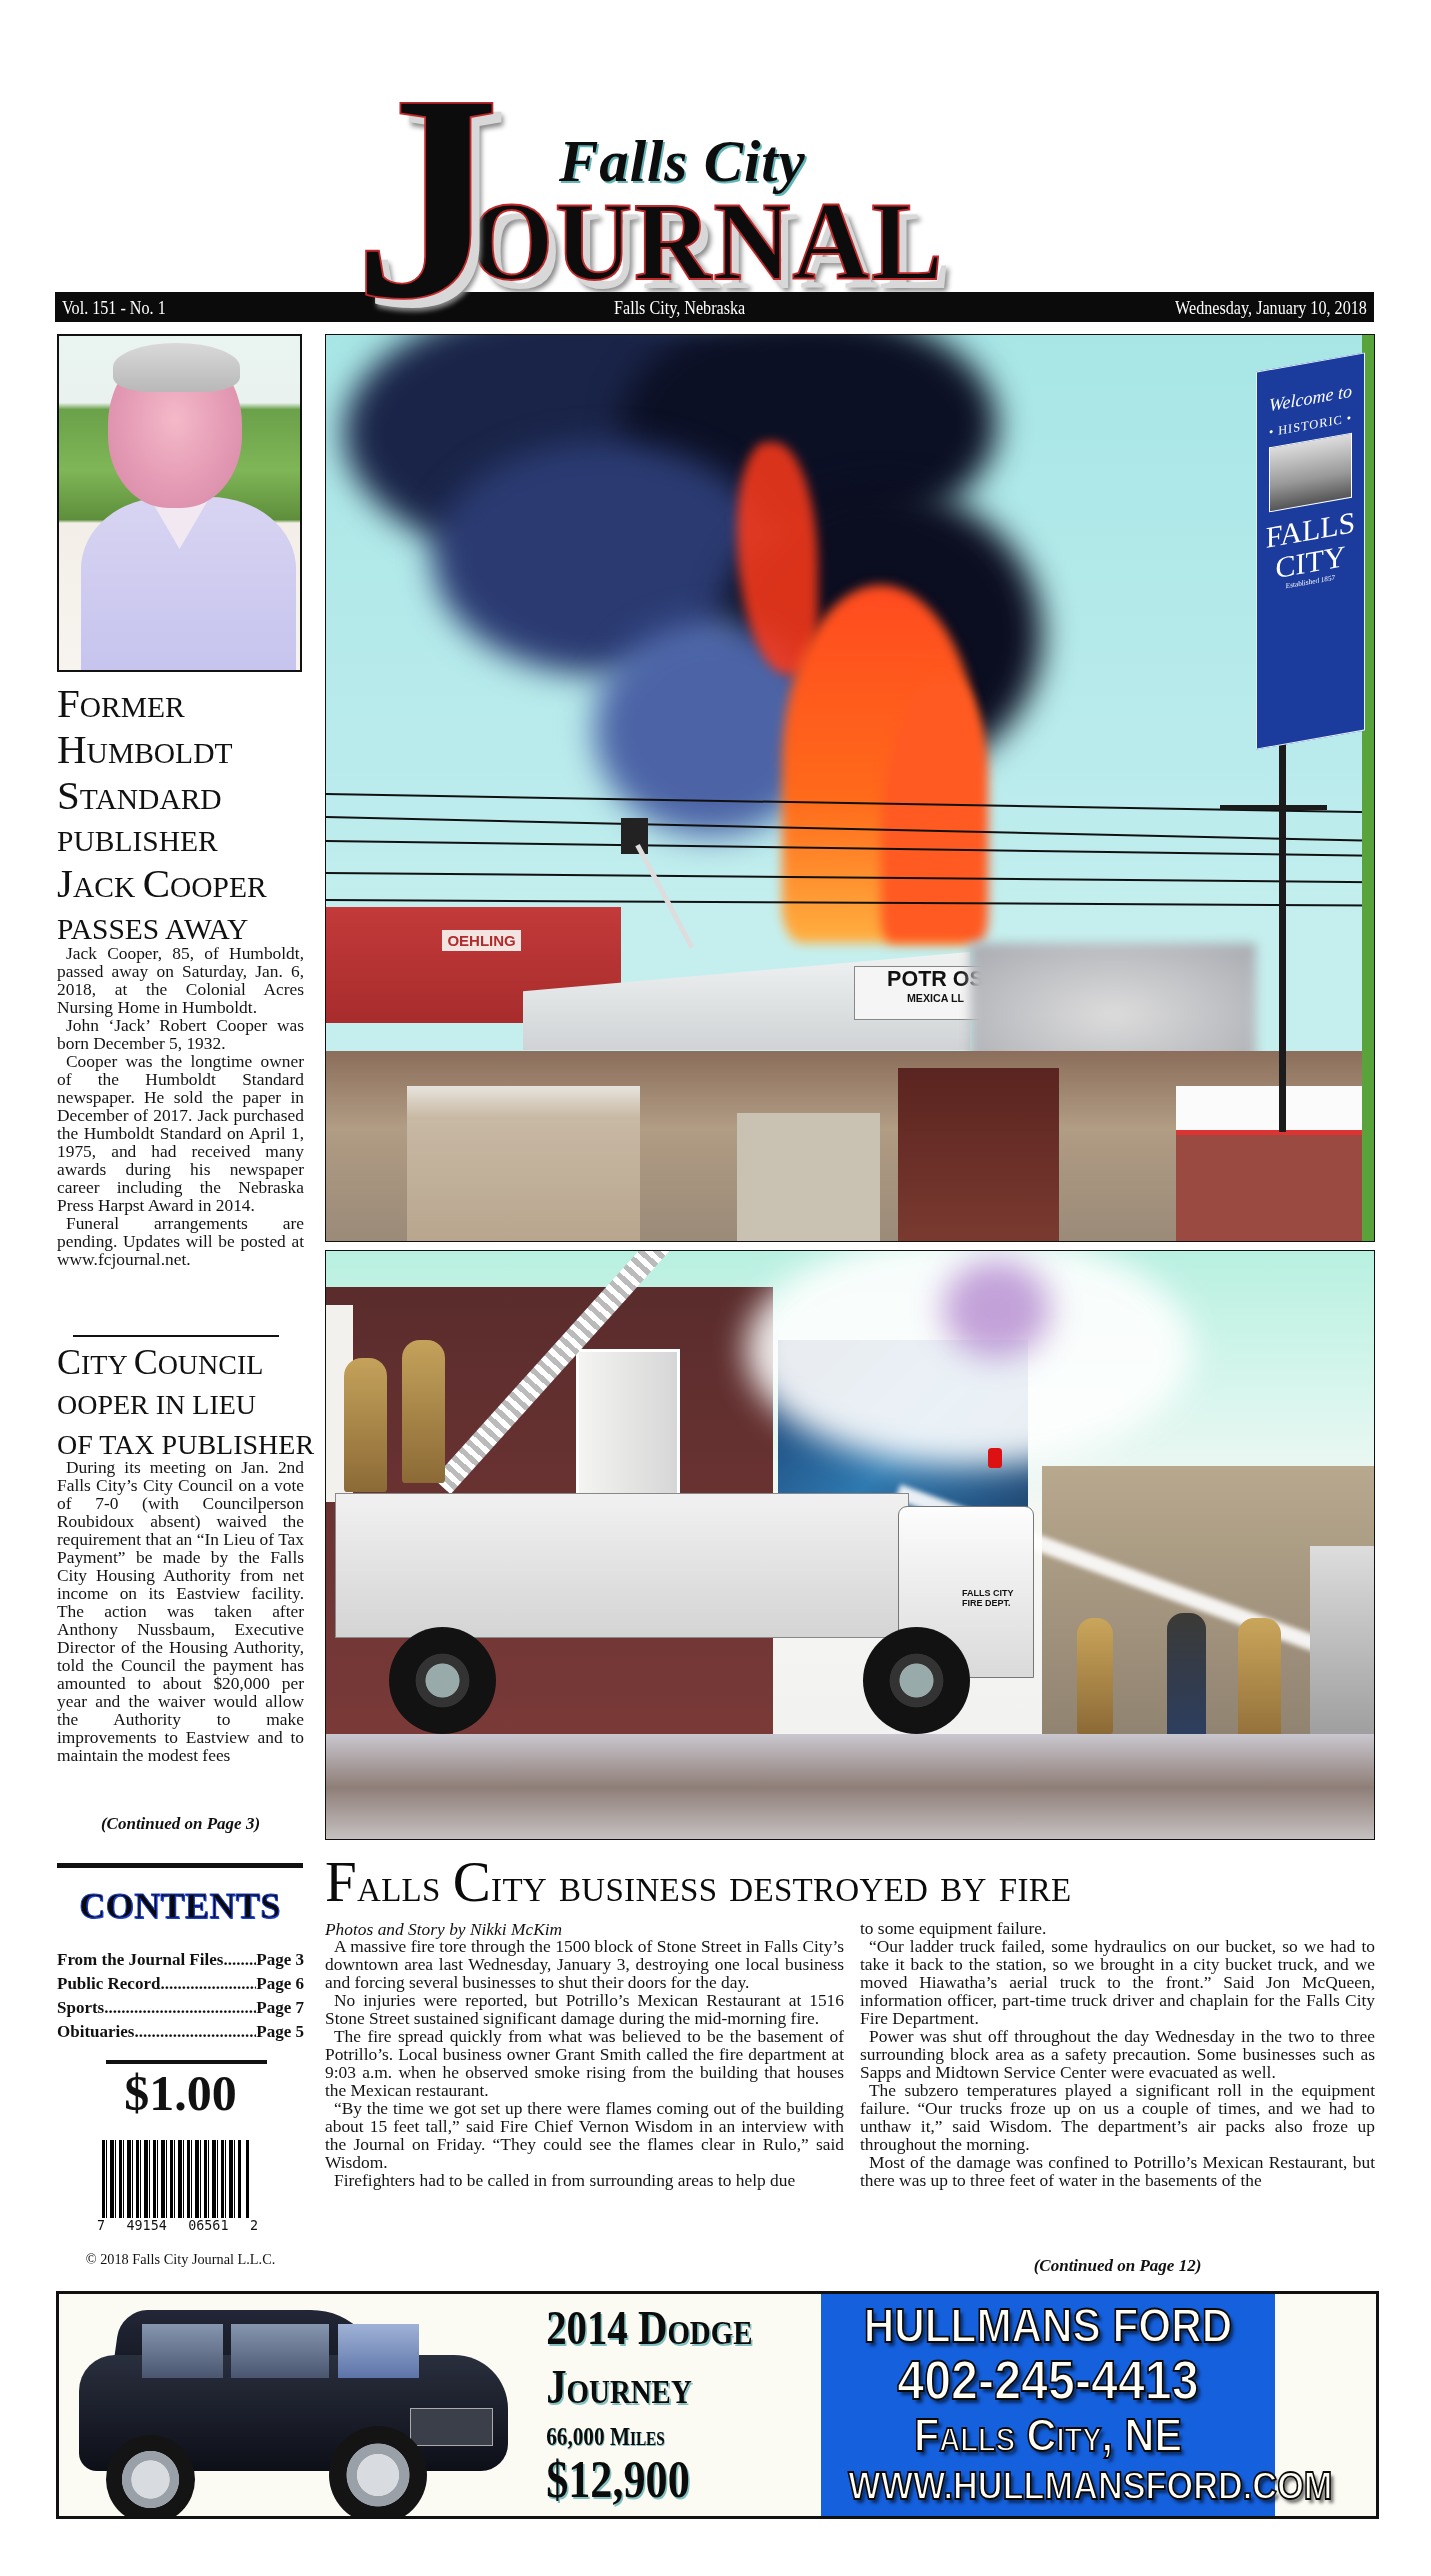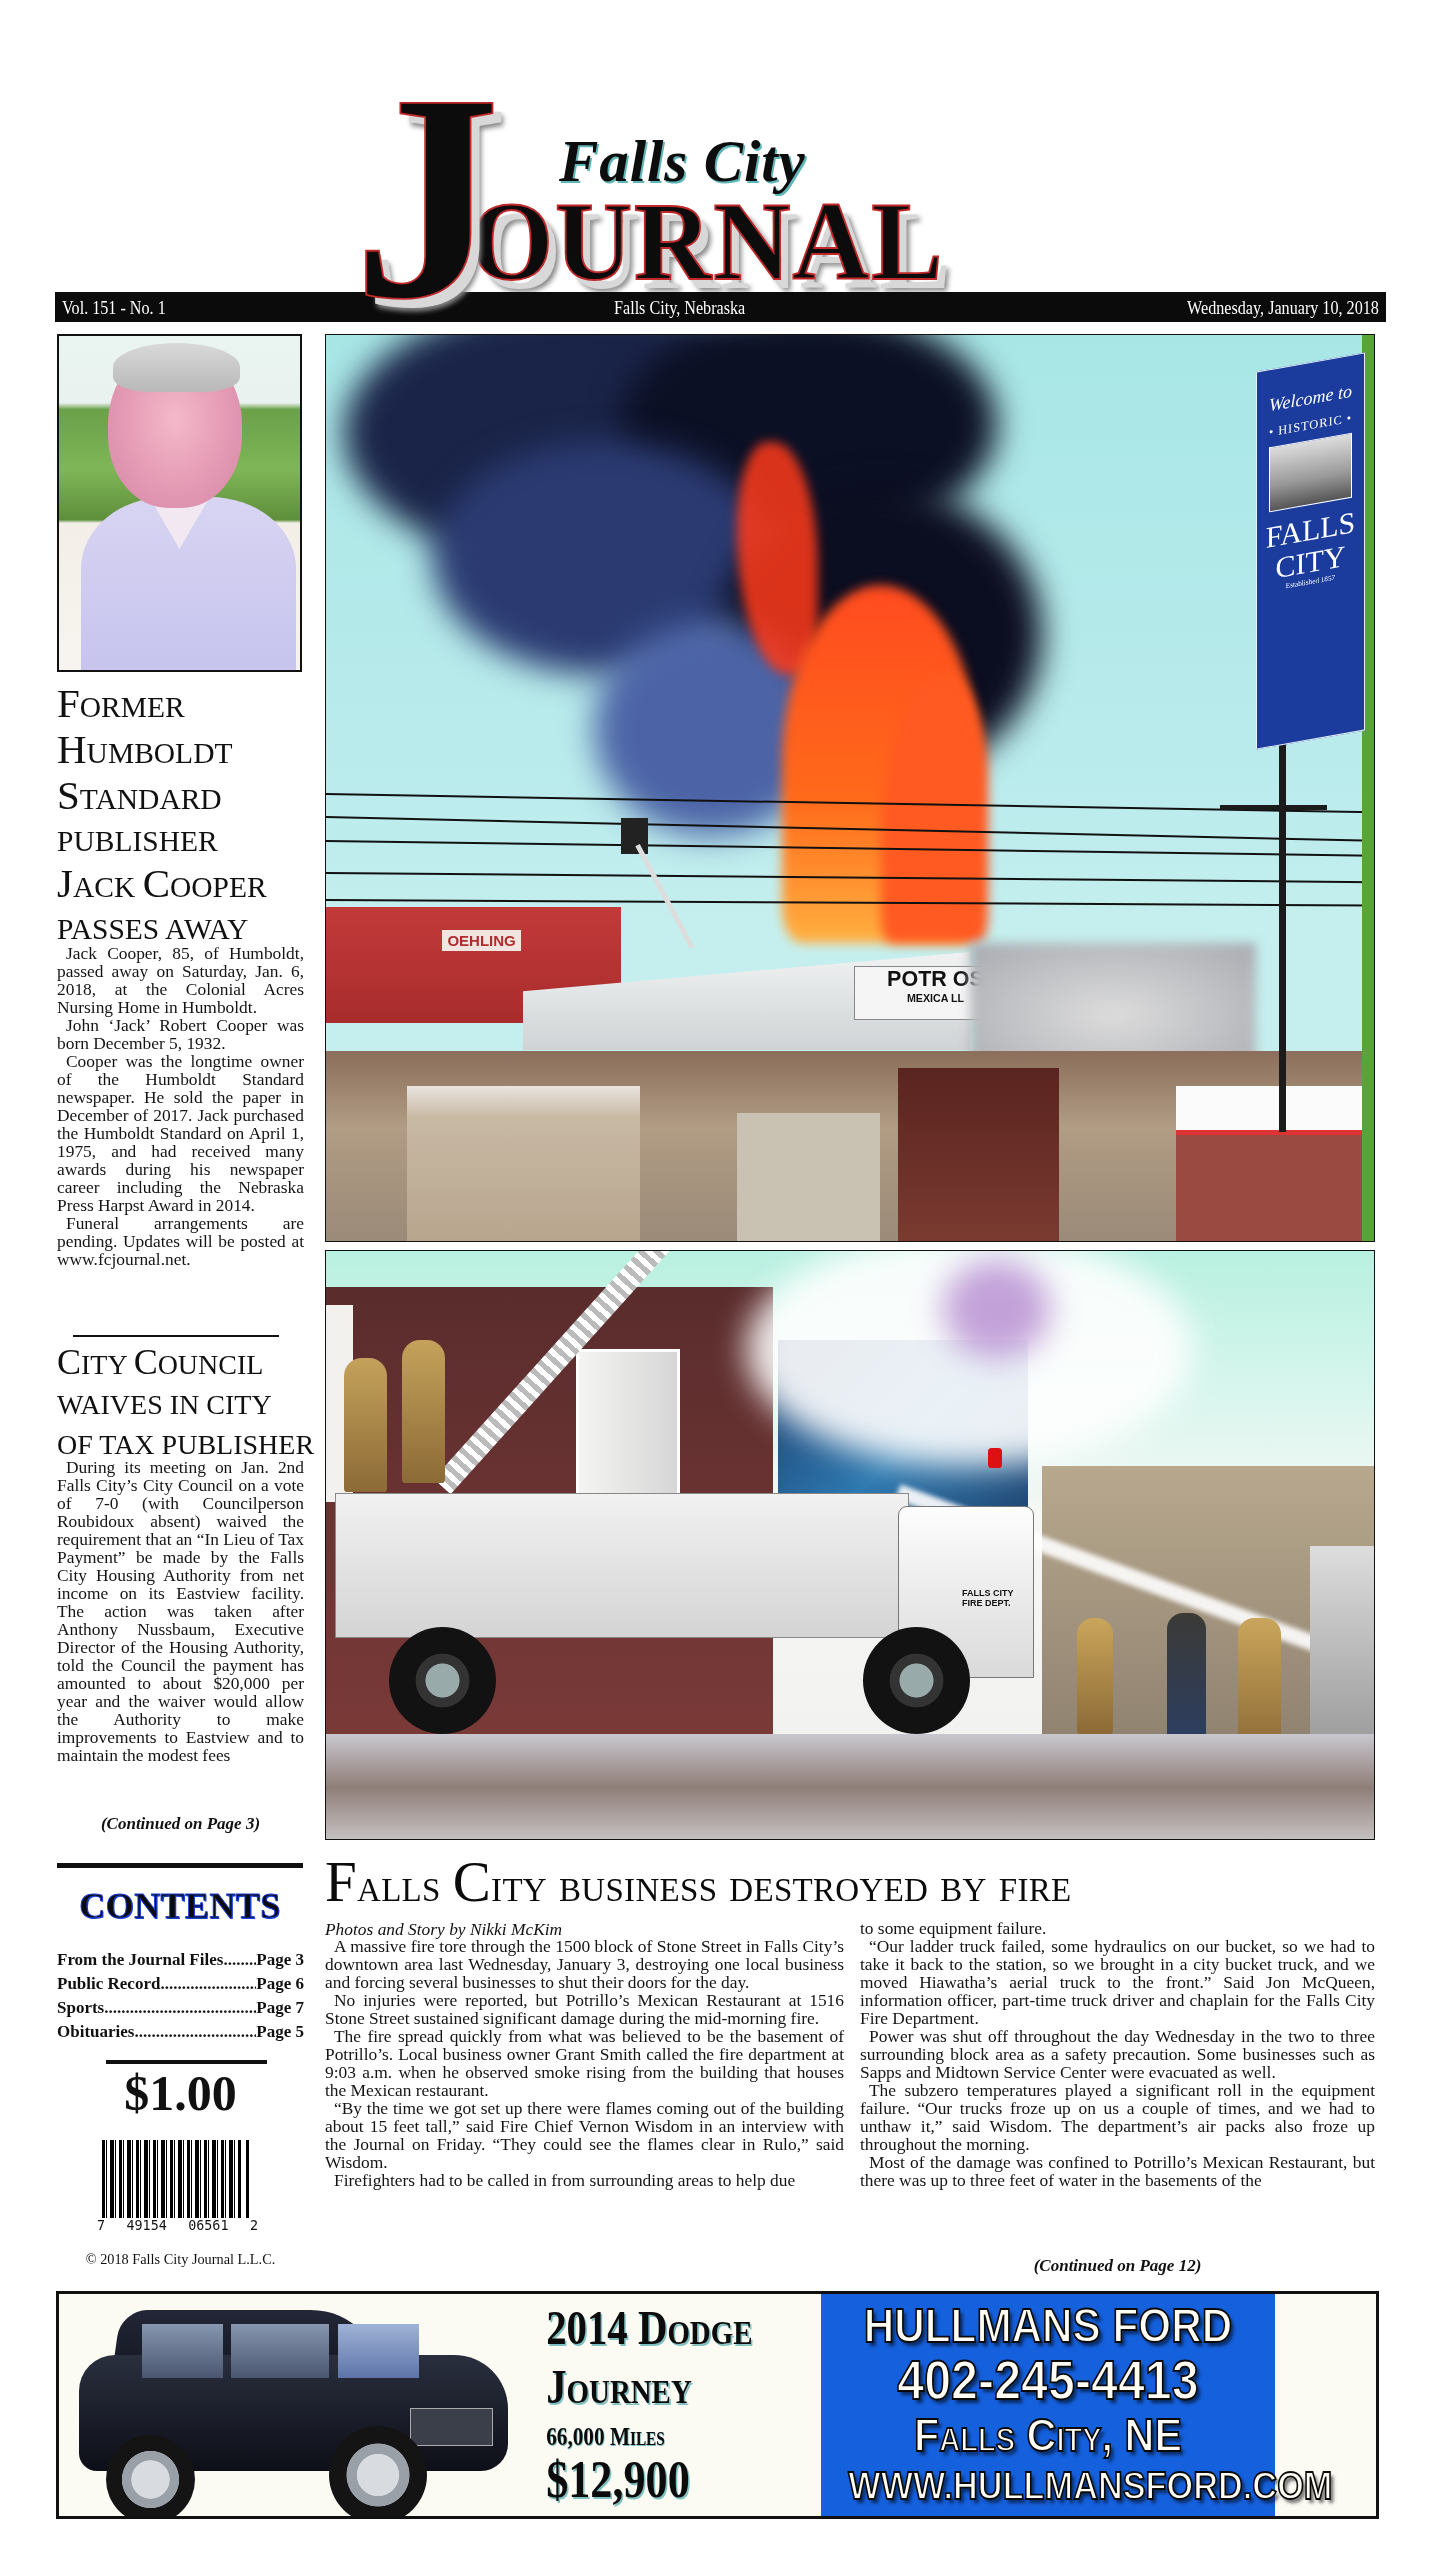--- a/index.html
+++ b/index.html
@@ -13,21 +13,21 @@
             -webkit-text-stroke:1.8px #c0282a;
             text-shadow:9px 9px 0 #d8d8d8, 10.7px 12.5px 5.4px #888; z-index:3; }
   .mast-fc { left:559px; top:127px; font-size:59px; font-style:italic; font-weight:bold;
              font-family:"Liberation Serif", serif; color:#0d0d0d; letter-spacing:0.9px;
              text-shadow:1.8px 1.8px 0 #5fb6b8; }
   .mast-ournal { left:470px; top:195px; font-size:107px; line-height:98px; font-weight:bold;
                  font-family:"Liberation Serif", serif; color:#0c0c0c;
                  -webkit-text-stroke:1.8px #c0282a; letter-spacing:1.8px;
                  text-shadow:8px 8px 0 #d8d8d8, 10.7px 10.7px 5.4px #888; transform:scaleY(1.05); transform-origin:bottom left; }
   .mast-bar { left:55px; top:292px; width:1319px; height:30px; background:#0b0b0b; z-index:2;
-              color:#fff; font-size:19.7px; font-family:"Liberation Serif", serif;padding-left:12px; }
+              color:#fff; font-size:19.7px; font-family:"Liberation Serif", serif; }
   .mast-bar span { position:absolute; top:3.6px; transform:scaleX(0.82); transform-origin:left center; white-space:nowrap; }
   .mast-bar .vol { left:7.2px; }
   .mast-bar .city { left:559px; }
   .mast-bar .date { right:7.2px; transform-origin:right center; }
 
   
   .portrait { left:57px; top:334px; width:245px; height:338px; border:2.7px solid #111; box-sizing:border-box; overflow:hidden;
               background:linear-gradient(180deg,#eaf4f1 0%, #e9f2ee 20%, #6aa14a 22%, #7fb657 40%, #5e8e3b 55%, #f3efe8 56%, #f7f3ee 100%); }
   .portrait .head { position:absolute; left:49px; top:10.7px; width:134px; height:161px; border-radius:48% 48% 45% 45%;
                     background:radial-gradient(ellipse at 50% 45%, #f4b9c9 0%, #e49ab4 55%, #d486a3 100%); }
@@ -150,21 +150,21 @@
   <p>Jack Cooper, 85, of Humboldt, passed away on Saturday, Jan. 6, 2018, at the Colonial Acres Nursing Home in Humboldt.</p>
   <p>John ‘Jack’ Robert Cooper was born December 5, 1932.</p>
   <p>Cooper was the longtime owner of the Humboldt Standard newspaper. He sold the paper in December of 2017. Jack purchased the Humboldt Standard on April 1, 1975, and had received many awards during his newspaper career including the Nebraska Press Harpst Award in 2014.</p>
   <p>Funeral arrangements are pending. Updates will be posted at www.fcjournal.net.</p>
 </div>
 
 <div class="abs rule rule1"></div>
 
 <div class="abs council-head">
   <div><span class="big" style="font-size:36px">C</span>ITY <span class="big" style="font-size:36px">C</span>OUNCIL</div>
-  <div>WAIVES IN CITY</div>
+  <div>OOPER IN LIEU</div>
   <div>OF TAX PUBLISHER</div>
 </div>
 
 <div class="abs body-col council-body">
   <p>During its meeting on Jan. 2nd Falls City’s City Council on a vote of 7-0 (with Councilperson Roubidoux absent) waived the requirement that an “In Lieu of Tax Payment” be made by the Falls City Housing Authority from net income on its Eastview facility.  The action was taken after Anthony Nussbaum, Executive Director of the Housing Authority, told the Council the payment has amounted to about $20,000 per year and the waiver would allow the Authority to make improvements to Eastview and to maintain the modest fees</p>
 </div>
 <div class="abs cont3">(Continued on Page 3)</div>
 
 <div class="abs rule rule2"></div>
 <div class="abs contents-title">CONTENTS</div>

